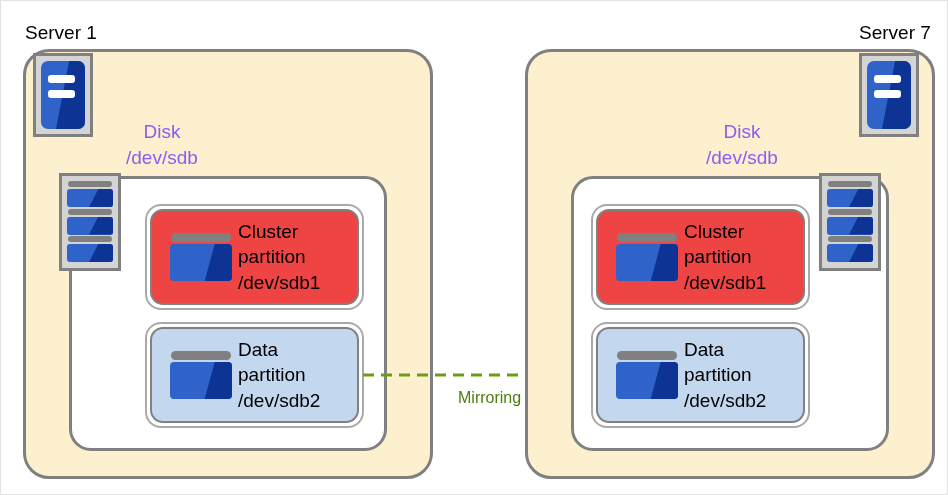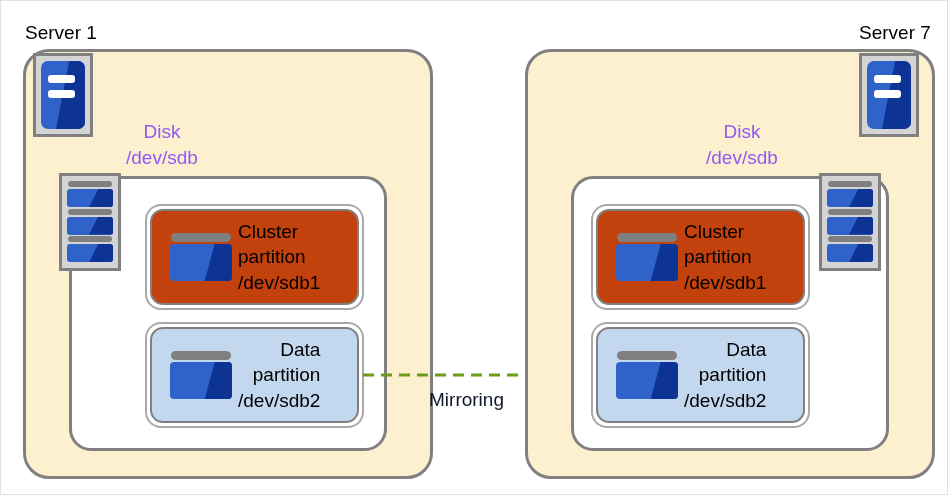--- a/index.html
+++ b/index.html
@@ -31,23 +31,24 @@
   .disk-label {
     position: absolute;
     font-size: 19px;
     color: #8b5cf6;
     text-align: center;
     line-height: 1.35;
     white-space: nowrap;
   }
   .mirroring-label {
     position: absolute;
-    font-size: 19px;
-    color: #0f172a;
+    font-size: 16px;
+    color: #4d7c0f;
     white-space: nowrap;
+    margin-left: 29px;
   }
 
   
   .server-panel {
     position: absolute;
     background: #fdf0ce;
     border: 3px solid #808080;
     border-radius: 26px;
     box-sizing: border-box;
   }
@@ -72,22 +73,22 @@
   .partition-inner {
     width: 100%;
     height: 100%;
     border: 2px solid #808080;
     border-radius: 13px;
     box-sizing: border-box;
     display: flex;
     align-items: center;
     position: relative;
   }
-  .partition.cluster .partition-inner { background: #c2410c; }
-  .partition.data .partition-inner { background: #c3d7ee; text-align: right; }
+  .partition.cluster .partition-inner { background: #ef4444; }
+  .partition.data .partition-inner { background: #c3d7ee; }
 
   .partition-text {
     position: absolute;
     left: 86px;
     font-size: 19px;
     color: #000000;
     line-height: 1.32;
     white-space: nowrap;
   }
 

